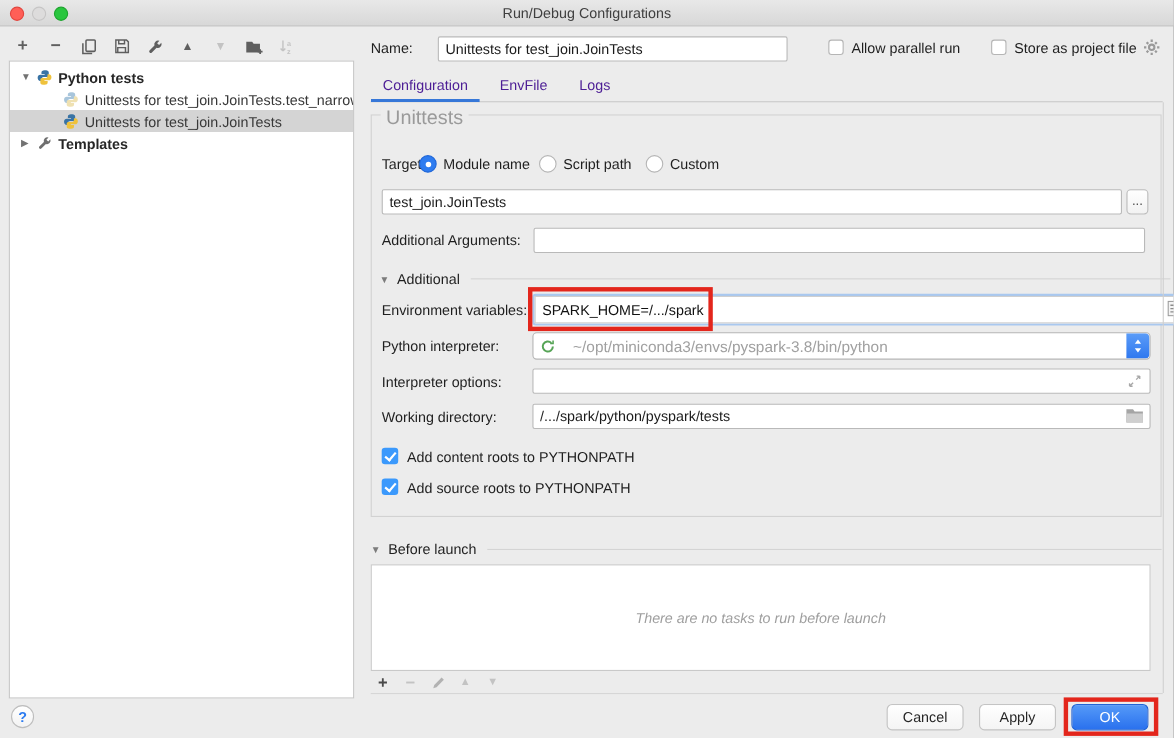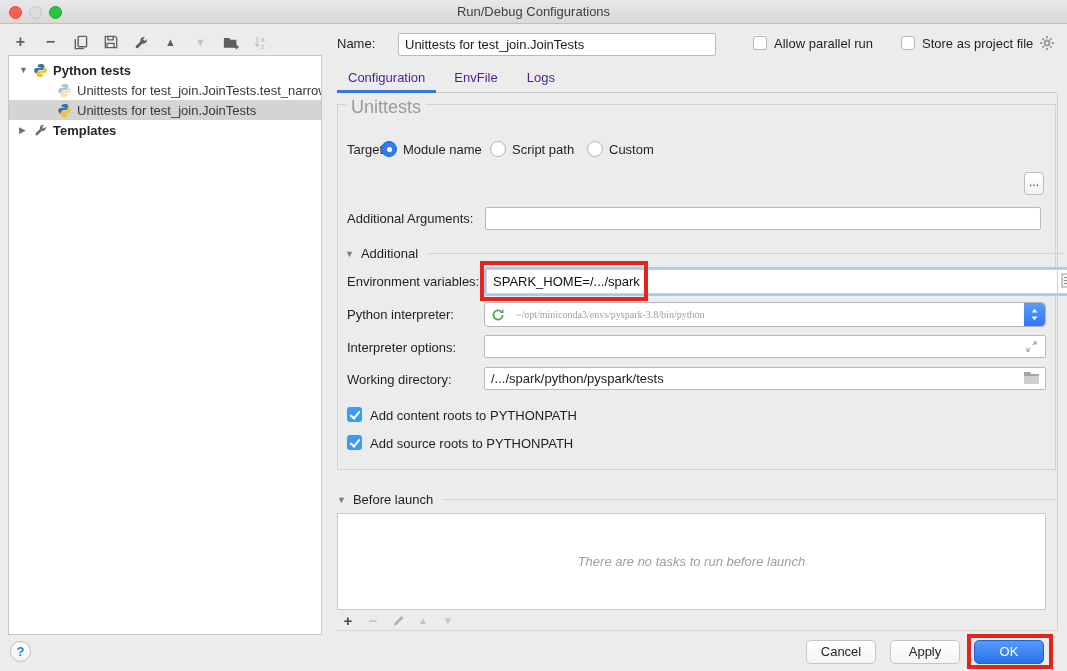--- a/index.html
+++ b/index.html
@@ -102,21 +102,21 @@
   .env-inner { position:absolute; inset:0; border:1px solid #cfcfcf;
                display:flex; align-items:center; padding:0 6px; }
   .env-text { flex:1; font-size:13px; color:#111; }
   
   .combo {
     position:absolute; left:147px; top:278px; width:562px; height:25px;
     background:#fff; border:1px solid #b5b5b5; border-radius:4px;
     display:flex; align-items:center; padding:0 24px 0 6px; overflow:hidden;
   }
   .combo-name { color:#1b1b1b; font-size:13px; white-space:nowrap; }
-  .combo-path { color:#a0a0a0; font-size:10px; margin-left:5px; white-space:nowrap;font-family:Liberation Serif, serif; }
+  .combo-path { color:#a0a0a0; font-size:14px; margin-left:10px; white-space:nowrap; }
   .stepper {
     position:absolute; right:0; top:0; width:21px; height:23px;
     background:linear-gradient(#5b9cf8,#2f78ef); border-radius:0 4px 4px 0;
     display:flex; align-items:center; justify-content:center;
   }
   
   .blue-cb { position:absolute; width:15px; height:15px; border-radius:3px;
              background:#3b99fc; }
   .blue-cb::after { content:""; position:absolute; left:5px; top:2px; width:4px; height:8px;
                     border:solid #fff; border-width:0 2px 2px 0; transform:rotate(40deg); }
@@ -263,20 +263,21 @@
     </div>
 
     <span class="lbl" style="left:10px; top:118px;">Target:</span>
     <span class="radio sel" style="left:44px; top:117px;"></span>
     <span class="lbl" style="left:66px; top:118px;">Module name</span>
     <span class="radio" style="left:153px; top:117px;"></span>
     <span class="lbl" style="left:175px; top:118px;">Script path</span>
     <span class="radio" style="left:250px; top:117px;"></span>
     <span class="lbl" style="left:272px; top:118px;">Custom</span>
 
+    <input class="field" style="left: 10px; top: 148px; width: 673px; height: 23px;" value="test_join.JoinTests">
     <div class="mini-btn" style="left:687px; top:148px;">...</div>
 
     <span class="lbl" style="left:10px; top:187px;">Additional Arguments:</span>
     <input class="field" style="left: 148px; top: 183px; width: 556px; height: 23px;" value="">
 
     <div class="sec-hdr" style="left:8px; top:222px;">
       <span class="sec-tri">▼</span>
       <span>Additional</span>
       <span class="sec-line"></span>
     </div>

